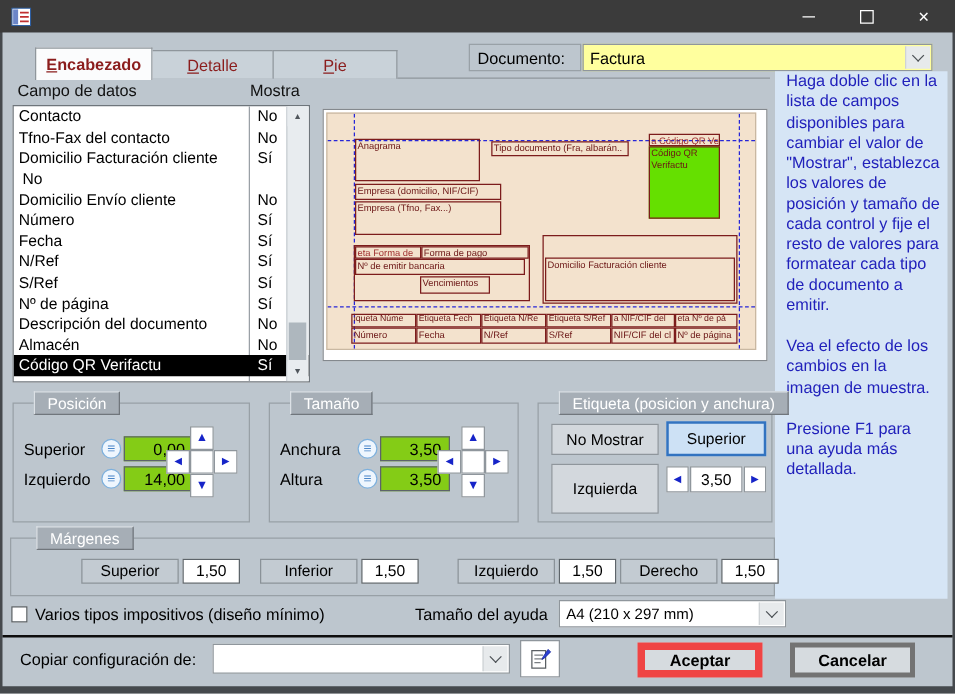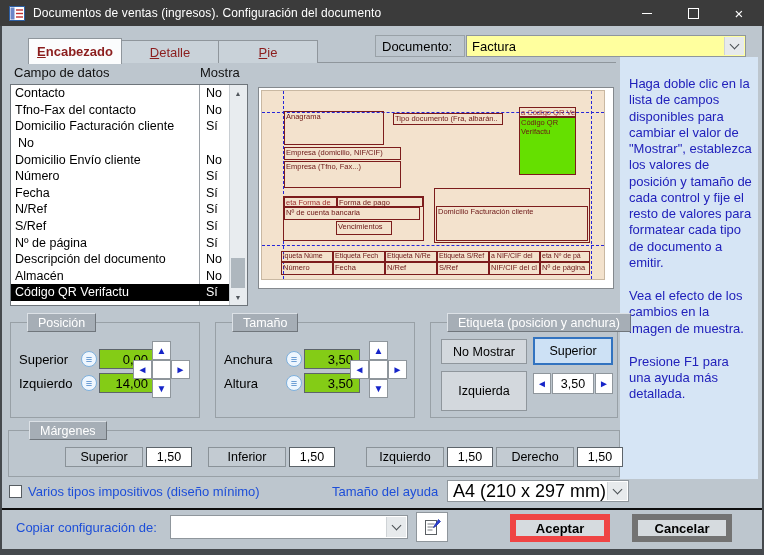--- a/index.html
+++ b/index.html
@@ -53,21 +53,21 @@
       box-sizing:border-box;overflow:hidden}
   .dash{position:absolute;z-index:0}
   .dashH{left:0;right:0;border-top:1px dashed #2626d8}
   .dashV{top:0;bottom:0;border-left:1px dashed #2626d8}
   .pbox{position:absolute;border:1px solid #7c1c1c;color:#6b1515;font-size:7.5px;line-height:1.2;
         padding:0 1px;overflow:hidden;white-space:nowrap;box-sizing:border-box;z-index:1}
   .pbox.green{background:#65e000;white-space:normal}
   .pbox.redlabel{color:#a03030}
   
   .help{position:absolute;left:618px;top:31px;width:138px;height:422px;background:#d6e5f5;color:#2121bb;
-        font-size:13px;line-height:1.25;padding:19px 6px 0 9px;box-sizing:border-box}
+        font-size:13px;line-height:1.25;padding:0 6px 0 9px;box-sizing:border-box}
   .help p{margin:0 0 17px 0}
   
   .group{position:absolute;border:1px solid #98a0a6;background:#bdc6ce;box-sizing:border-box}
   .gtitle{position:absolute;top:-10px;left:16px;height:19px;padding:0 10px;background:#a6aeb6;
           border:1px solid;border-color:#dce1e6 #70767c #70767c #dce1e6;color:#fff;font-size:12.5px;
           display:flex;align-items:center;box-sizing:border-box;white-space:nowrap}
   .frow{position:absolute;display:flex;align-items:center;font-size:13px}
   .flabel{display:inline-block;width:62px}
   .spin{width:16px;height:16px;border-radius:50%;border:1px solid #7db0dd;background:#eef6fe;color:#4a86c8;
         font-size:11px;line-height:1;display:flex;align-items:center;justify-content:center;margin-right:2px;box-sizing:border-box}
@@ -84,48 +84,47 @@
   .arrbox{background:#fff;border:1px solid #8f969c;display:flex;align-items:center;justify-content:center;
           color:#1624c8;font-size:10px;box-sizing:border-box}
   
   .mpair{position:absolute;top:16px;display:flex;align-items:center}
   .mlabel{width:78px;height:20px;background:#c3cbd2;border:1px solid #8a9298;display:flex;align-items:center;
           justify-content:center;font-size:12.5px;box-sizing:border-box}
   .mval{width:46px;height:20px;background:#fff;border:1px solid #5d646a;display:flex;align-items:center;
         justify-content:center;font-size:12.5px;margin-left:3px;box-sizing:border-box}
   
   .chk{position:absolute;left:7px;top:459px;width:13px;height:13px;background:#fff;border:1px solid #565c61;box-sizing:border-box}
-  .optlabel{position:absolute;font-size:13px;color:#1d4ed8}
+  .optlabel{position:absolute;font-size:13px;color:#000000}
   .combo{position:absolute;background:#fff;border:1px solid #8f969c;display:flex;align-items:center;
-         font-size:18px;padding-left:5px;box-sizing:border-box}
+         font-size:12px;padding-left:5px;box-sizing:border-box}
   .sep{position:absolute;left:0;top:482px;width:760px;height:2px;background:#0d0d0d}
   
   .iconbtn{position:absolute;left:414px;top:486px;width:32px;height:30px;background:#fff;
            border:1px solid #8f969c;display:flex;align-items:center;justify-content:center;box-sizing:border-box}
   .btn{position:absolute;top:488px;width:100px;height:28px;background:#d6dbdf;display:flex;align-items:center;
        justify-content:center;font-size:13px;font-weight:bold;color:#000;box-sizing:border-box}
   .btn.default{border:6px solid #ef4444}
-  .btn.normal{border:6px solid #737373}
+  .btn.normal{border:4px solid #737373}
 </style>
 </head>
 <body>
 
 <div id="window">
 
   <div class="titlebar">
     <span class="ticon">
       <svg width="16" height="15" viewBox="0 0 16 15">
         <rect x="0.5" y="0.5" width="15" height="14" fill="#ffffff" stroke="#2e5fa3"></rect>
         <rect x="1.5" y="1.5" width="4" height="12" fill="#6b86c8"></rect>
         <line x1="7" y1="4" x2="14" y2="4" stroke="#c03030" stroke-width="1.4"></line>
         <line x1="7" y1="7.5" x2="14" y2="7.5" stroke="#c03030" stroke-width="1.4"></line>
         <line x1="7" y1="11" x2="14" y2="11" stroke="#c03030" stroke-width="1.4"></line>
       </svg>
     </span>
-    <span class="title-text">Documentos de ventas (ingresos). Configuración del documento</span>
     <span class="caption-btns">
       <span class="cbtn min">
           <i></i>
         </span>
       <span class="cbtn max">
           <i></i>
         </span>
       <span class="cbtn close">×</span>
     </span>
   </div>
@@ -224,21 +223,21 @@
         <div class="pbox" style="left:22px;top:20px;width:100px;height:34px">Anagrama</div>
         <div class="pbox" style="left:131px;top:22px;width:110px;height:12px">Tipo documento (Fra, albarán..</div>
         <div class="pbox redlabel" style="left:257px;top:16px;width:57px;height:10px">a Código QR Ve</div>
         <div class="pbox green" style="left:257px;top:26px;width:57px;height:58px">Código QR Verifactu</div>
         <div class="pbox" style="left:22px;top:56px;width:117px;height:13px">Empresa (domicilio, NIF/CIF)</div>
         <div class="pbox" style="left:22px;top:70px;width:117px;height:27px">Empresa (Tfno, Fax...)</div>
 
         <div class="pbox" style="left:21px;top:105px;width:141px;height:45px"></div>
         <div class="pbox redlabel" style="left:22px;top:106px;width:53px;height:10px">eta Forma de</div>
         <div class="pbox" style="left:75px;top:106px;width:86px;height:10px">Forma de pago</div>
-        <div class="pbox" style="left:22px;top:116px;width:136px;height:13px">Nº de cuenta bancaria</div>
+        <div class="pbox" style="left:22px;top:116px;width:136px;height:13px">Nº de emitir bancaria</div>
         <div class="pbox" style="left:74px;top:130px;width:56px;height:14px">Vencimientos</div>
 
         <div class="pbox" style="left:172px;top:97px;width:156px;height:55px"></div>
         <div class="pbox" style="left:174px;top:115px;width:152px;height:35px">Domicilio Facturación cliente</div>
 
         <div class="pbox" style="left:19px;top:160px;width:52px;height:11px;font-size:7px">iqueta Núme</div>
         <div class="pbox" style="left:71px;top:160px;width:52px;height:11px;font-size:7px">Etiqueta Fech</div>
         <div class="pbox" style="left:123px;top:160px;width:52px;height:11px;font-size:7px">Etiqueta N/Re</div>
         <div class="pbox" style="left:175px;top:160px;width:52px;height:11px;font-size:7px">Etiqueta S/Ref</div>
         <div class="pbox" style="left:227px;top:160px;width:51px;height:11px;font-size:7px">a NIF/CIF del</div>

